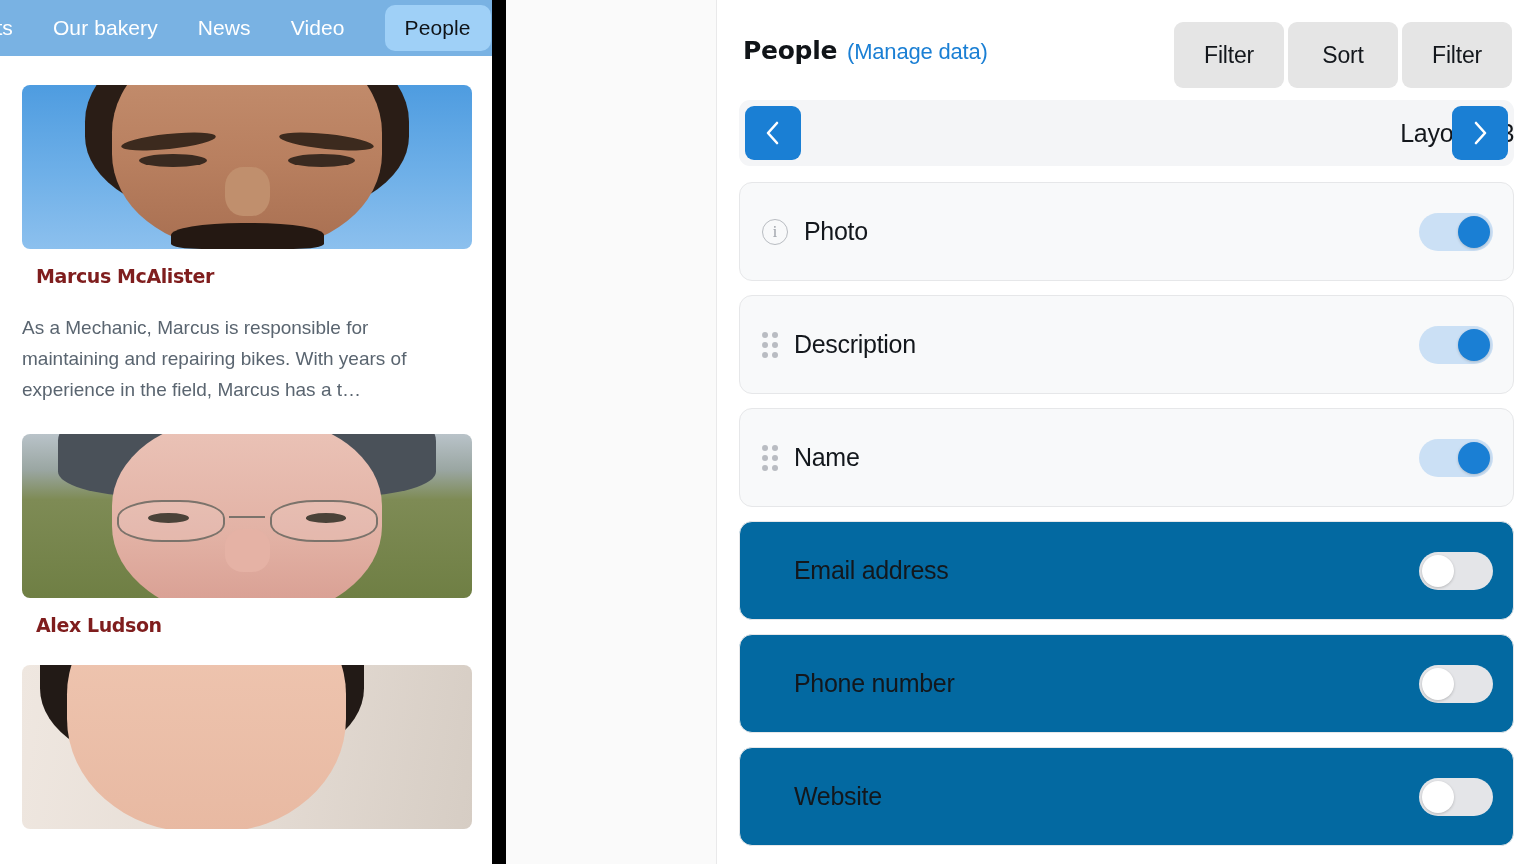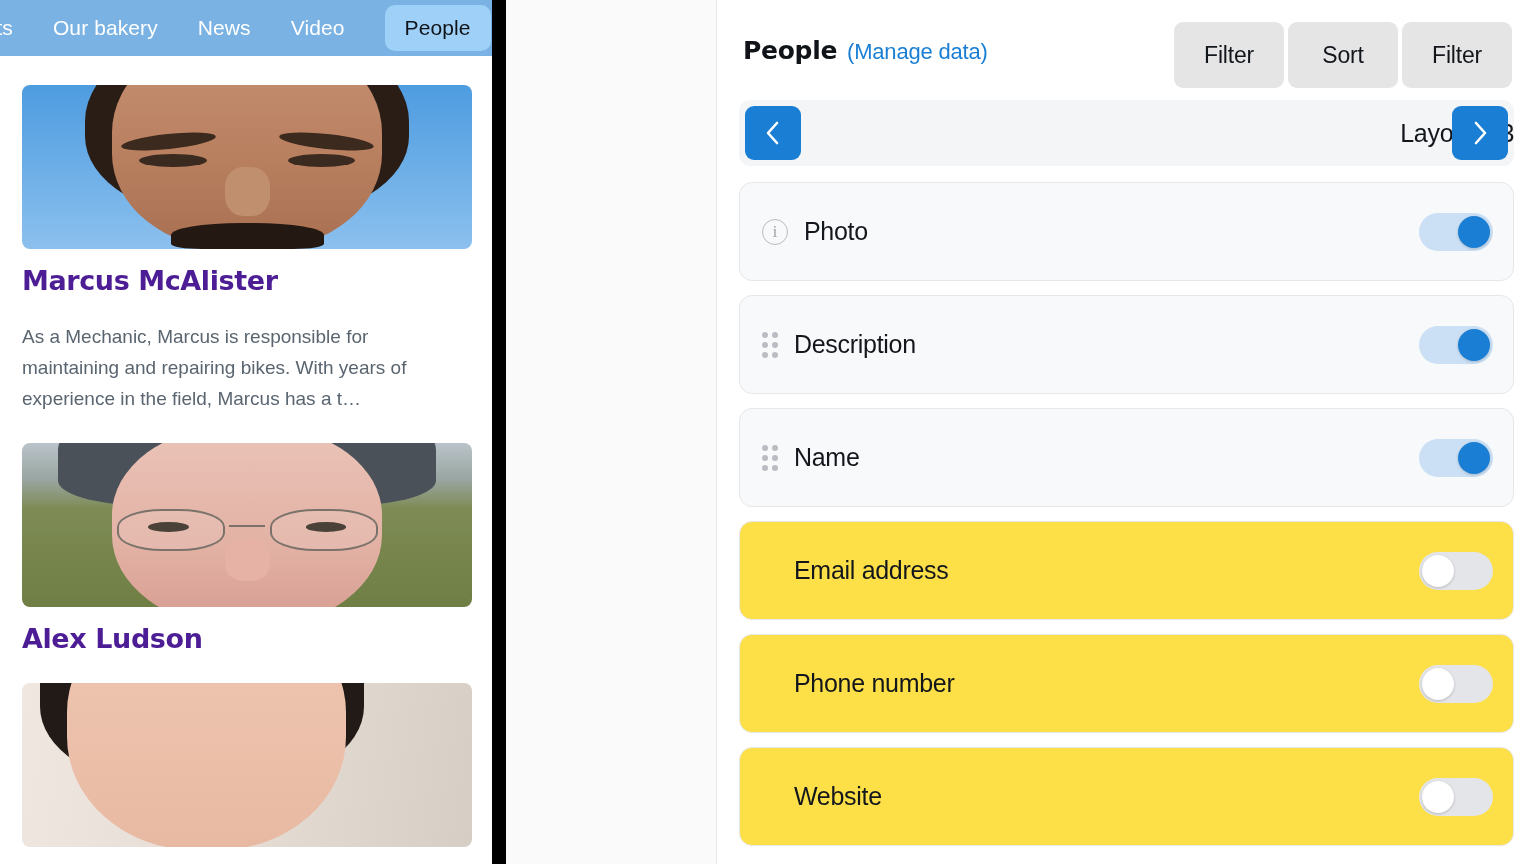--- a/index.html
+++ b/index.html
@@ -67,25 +67,26 @@
   .person-card { padding: 0 22px; }
   .person-photo {
     width: 450px; height: 164px;
     border-radius: 8px;
     overflow: hidden;
     position: relative;
     margin-top: 29px;
   }
   .person-name {
     font-family: "DejaVu Sans", sans-serif;
-    font-size: 27px;
+    font-size: 19px;
     font-weight: 700;
-    color: #4c1d95;
+    color: #7f1d1d;
     letter-spacing: -0.4px;
     margin-top: 16px;
+    margin-left: 14px;
   }
   .person-desc {
     font-size: 19px;
     line-height: 31px;
     color: #5a6570;
     margin-top: 25px;
     max-width: 446px;
   }
 
   
@@ -206,21 +207,21 @@
   }
 
   #field-list { padding: 0 22px; margin-top: 16px; }
   .field-row {
     height: 99px;
     border-radius: 13px;
     border: 1px solid #e6e7e9;
     display: flex; align-items: center;
     padding: 0 20px 0 22px;
     margin-bottom: 14px;
-    background: #fde047;
+    background: #0369a1;
   }
   .field-row.enabled { background: #f8f9fa; }
 
   .drag-handle {
     width: 16px; height: 26px;
     display: grid;
     grid-template-columns: 6px 6px;
     grid-template-rows: 6px 6px 6px;
     gap: 4px 4px;
     margin-right: 16px;

